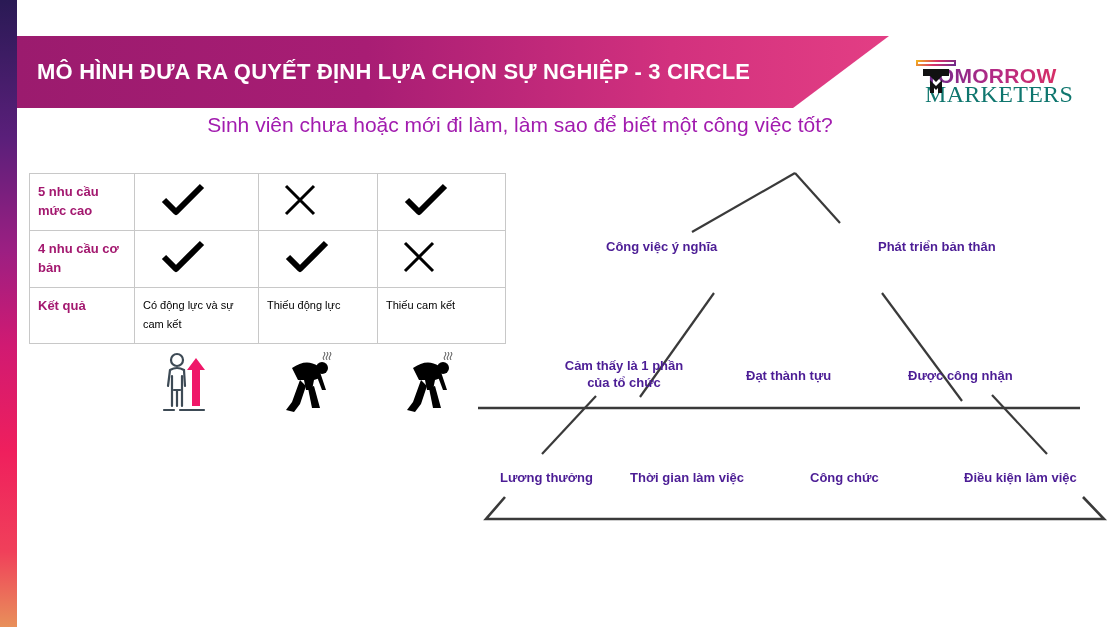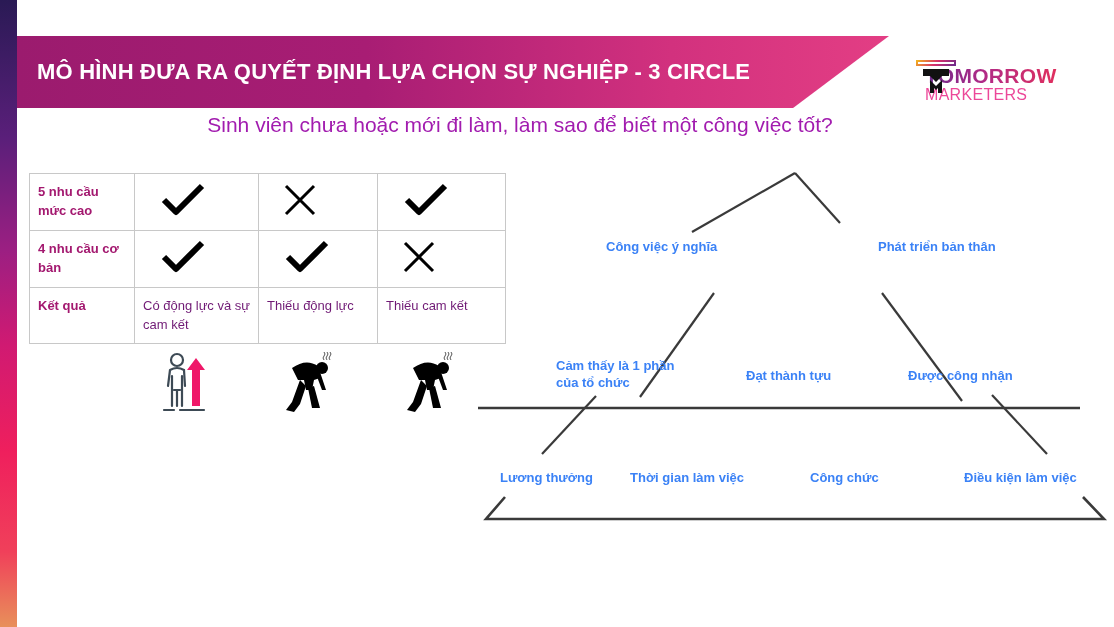--- a/index.html
+++ b/index.html
@@ -27,52 +27,52 @@
     width: 40px; height: 40px; border: 2px solid; border-image: linear-gradient(135deg, #f2b31d, #d62f6b, #6b2a8c) 1;
     position: relative; background: #fff;
   }
   .logo-box svg { position: absolute; left: 4px; top: 4px; }
   .logo-words { margin-left: 9px; line-height: 19px; }
   .logo-top {
     font-weight: bold; font-size: 21px; letter-spacing: 0.3px;
     background: linear-gradient(90deg, #6b2a8c 0%, #b12a86 45%, #e0305e 100%);
     -webkit-background-clip: text; background-clip: text; color: transparent;
   }
-  .logo-bottom { font-size: 16px; color: #ec4899; letter-spacing: 0.3px; }
+  .logo-bottom { font-size: 24px; color: #0f766e; letter-spacing: 0.3px; font-family: Liberation Serif, serif; }
 
   .subtitle {
     position: absolute; left: 170px; top: 113px; width: 700px;
     font-size: 21px; color: #a21caf; text-align: center;
     font-family: "Liberation Sans", sans-serif;
   }
 
   table.compare {
     position: absolute; left: 29px; top: 173px; border-collapse: collapse;
   }
   table.compare td {
     border: 1px solid #c8c8c8; vertical-align: top;
-    font-size: 13px; line-height: 19px; color: #701a75;
+    font-size: 11px; line-height: 19px; color: #000000;
     padding: 8px 8px 8px 8px;
   }
   table.compare td.rowhead { width: 105px; color: #a3186f; font-weight: bold; font-size: 13px; }
   table.compare td.c1 { width: 124px; }
   table.compare td.c2 { width: 119px; }
   table.compare td.c3 { width: 128px; }
   table.compare tr.r1 td, table.compare tr.r2 td { height: 57px; }
   table.compare tr.r3 td { height: 56px; }
   .mark { display: block; }
   .mark.check-a { margin-left: 18px; }
   .mark.cross-a { margin-left: 15px; }
 
   .people { position: absolute; top: 350px; }
 
   .diagram { position: absolute; left: 0; top: 0; width: 1114px; height: 627px; pointer-events: none; }
   .dlabel {
-    position: absolute; color: #3b82f6; font-weight: bold; font-size: 13px;
-    white-space: nowrap; line-height: 17px;
+    position: absolute; color: #4c1d95; font-weight: bold; font-size: 13px;
+    text-align: center; white-space: nowrap; line-height: 17px;
   }
 </style>
 </head>
 <body>
 
 <div class="side-strip"></div>
 
 <div class="title-banner">
   <span class="title-text">MÔ HÌNH ĐƯA RA QUYẾT ĐỊNH LỰA CHỌN SỰ NGHIỆP - 3 CIRCLE</span>
 </div>

